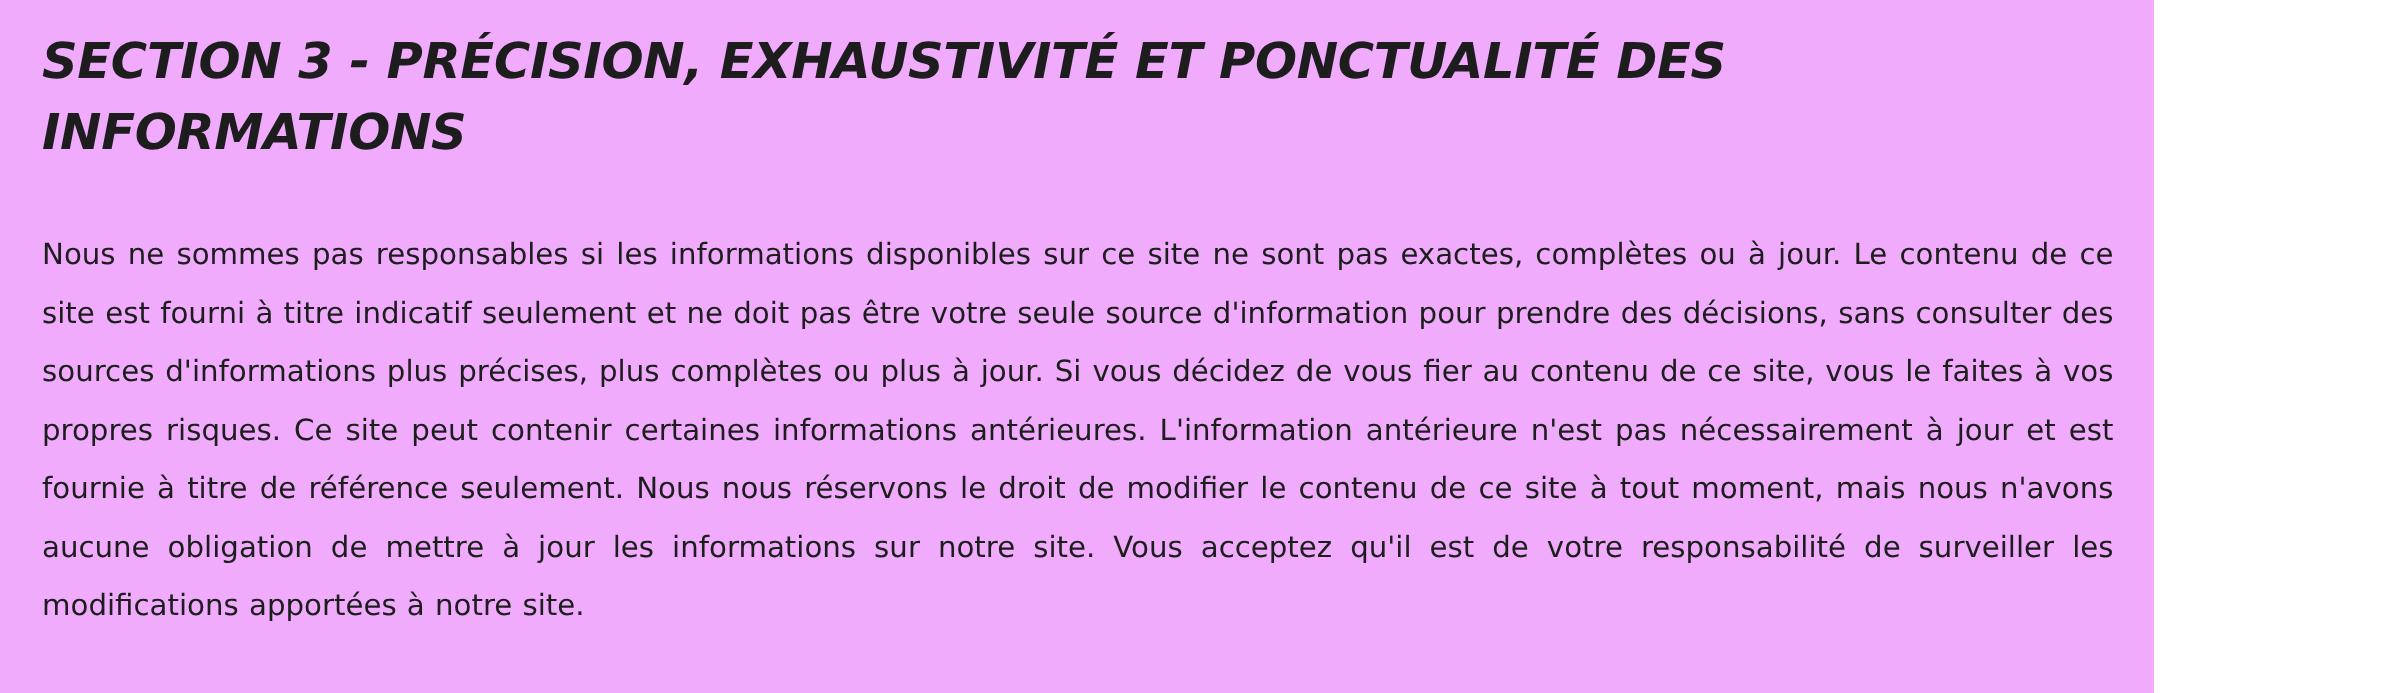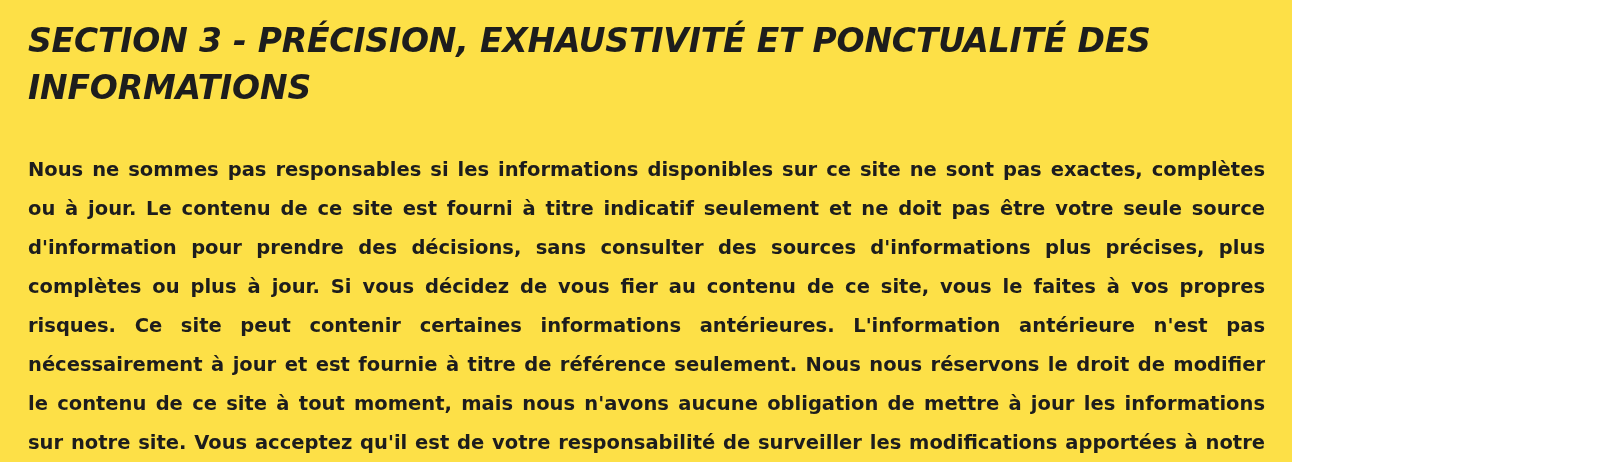--- a/index.html
+++ b/index.html
@@ -9,43 +9,43 @@
   }
   body {
     width: 1600px;
     height: 462px;
     font-family: "Liberation Sans", sans-serif;
     color: #1a1a1a;
     overflow: hidden;
   }
   .page {
     box-sizing: border-box;
-    width: 1292px;
+    width: 1436px;
     height: 462px;
     padding: 18px 27px 0 28px;
-    background: #fde047;
+    background: #f0abfc;
   }
   .section-heading {
     margin: 0;
     font-family: "DejaVu Sans", sans-serif;
     font-size: 33px;
     line-height: 1.42;
     font-weight: 700;
     font-style: italic;
     letter-spacing: -0.2px;
     color: #1d1d1d;
     max-width: 1250px;
     text-transform: uppercase;
   }
   .section-body {
     margin: 38px 0 0 0;
     font-family: "DejaVu Sans", sans-serif;
     font-size: 19.5px;
     line-height: 2.0;
-    font-weight: 700;
+    font-weight: 400;
     color: #1d1d1d;
     text-align: justify;
     text-justify: inter-word;
     max-width: 1505px;
     word-spacing: 0.6px;
   }
 </style>
 </head>
 <body>
 

